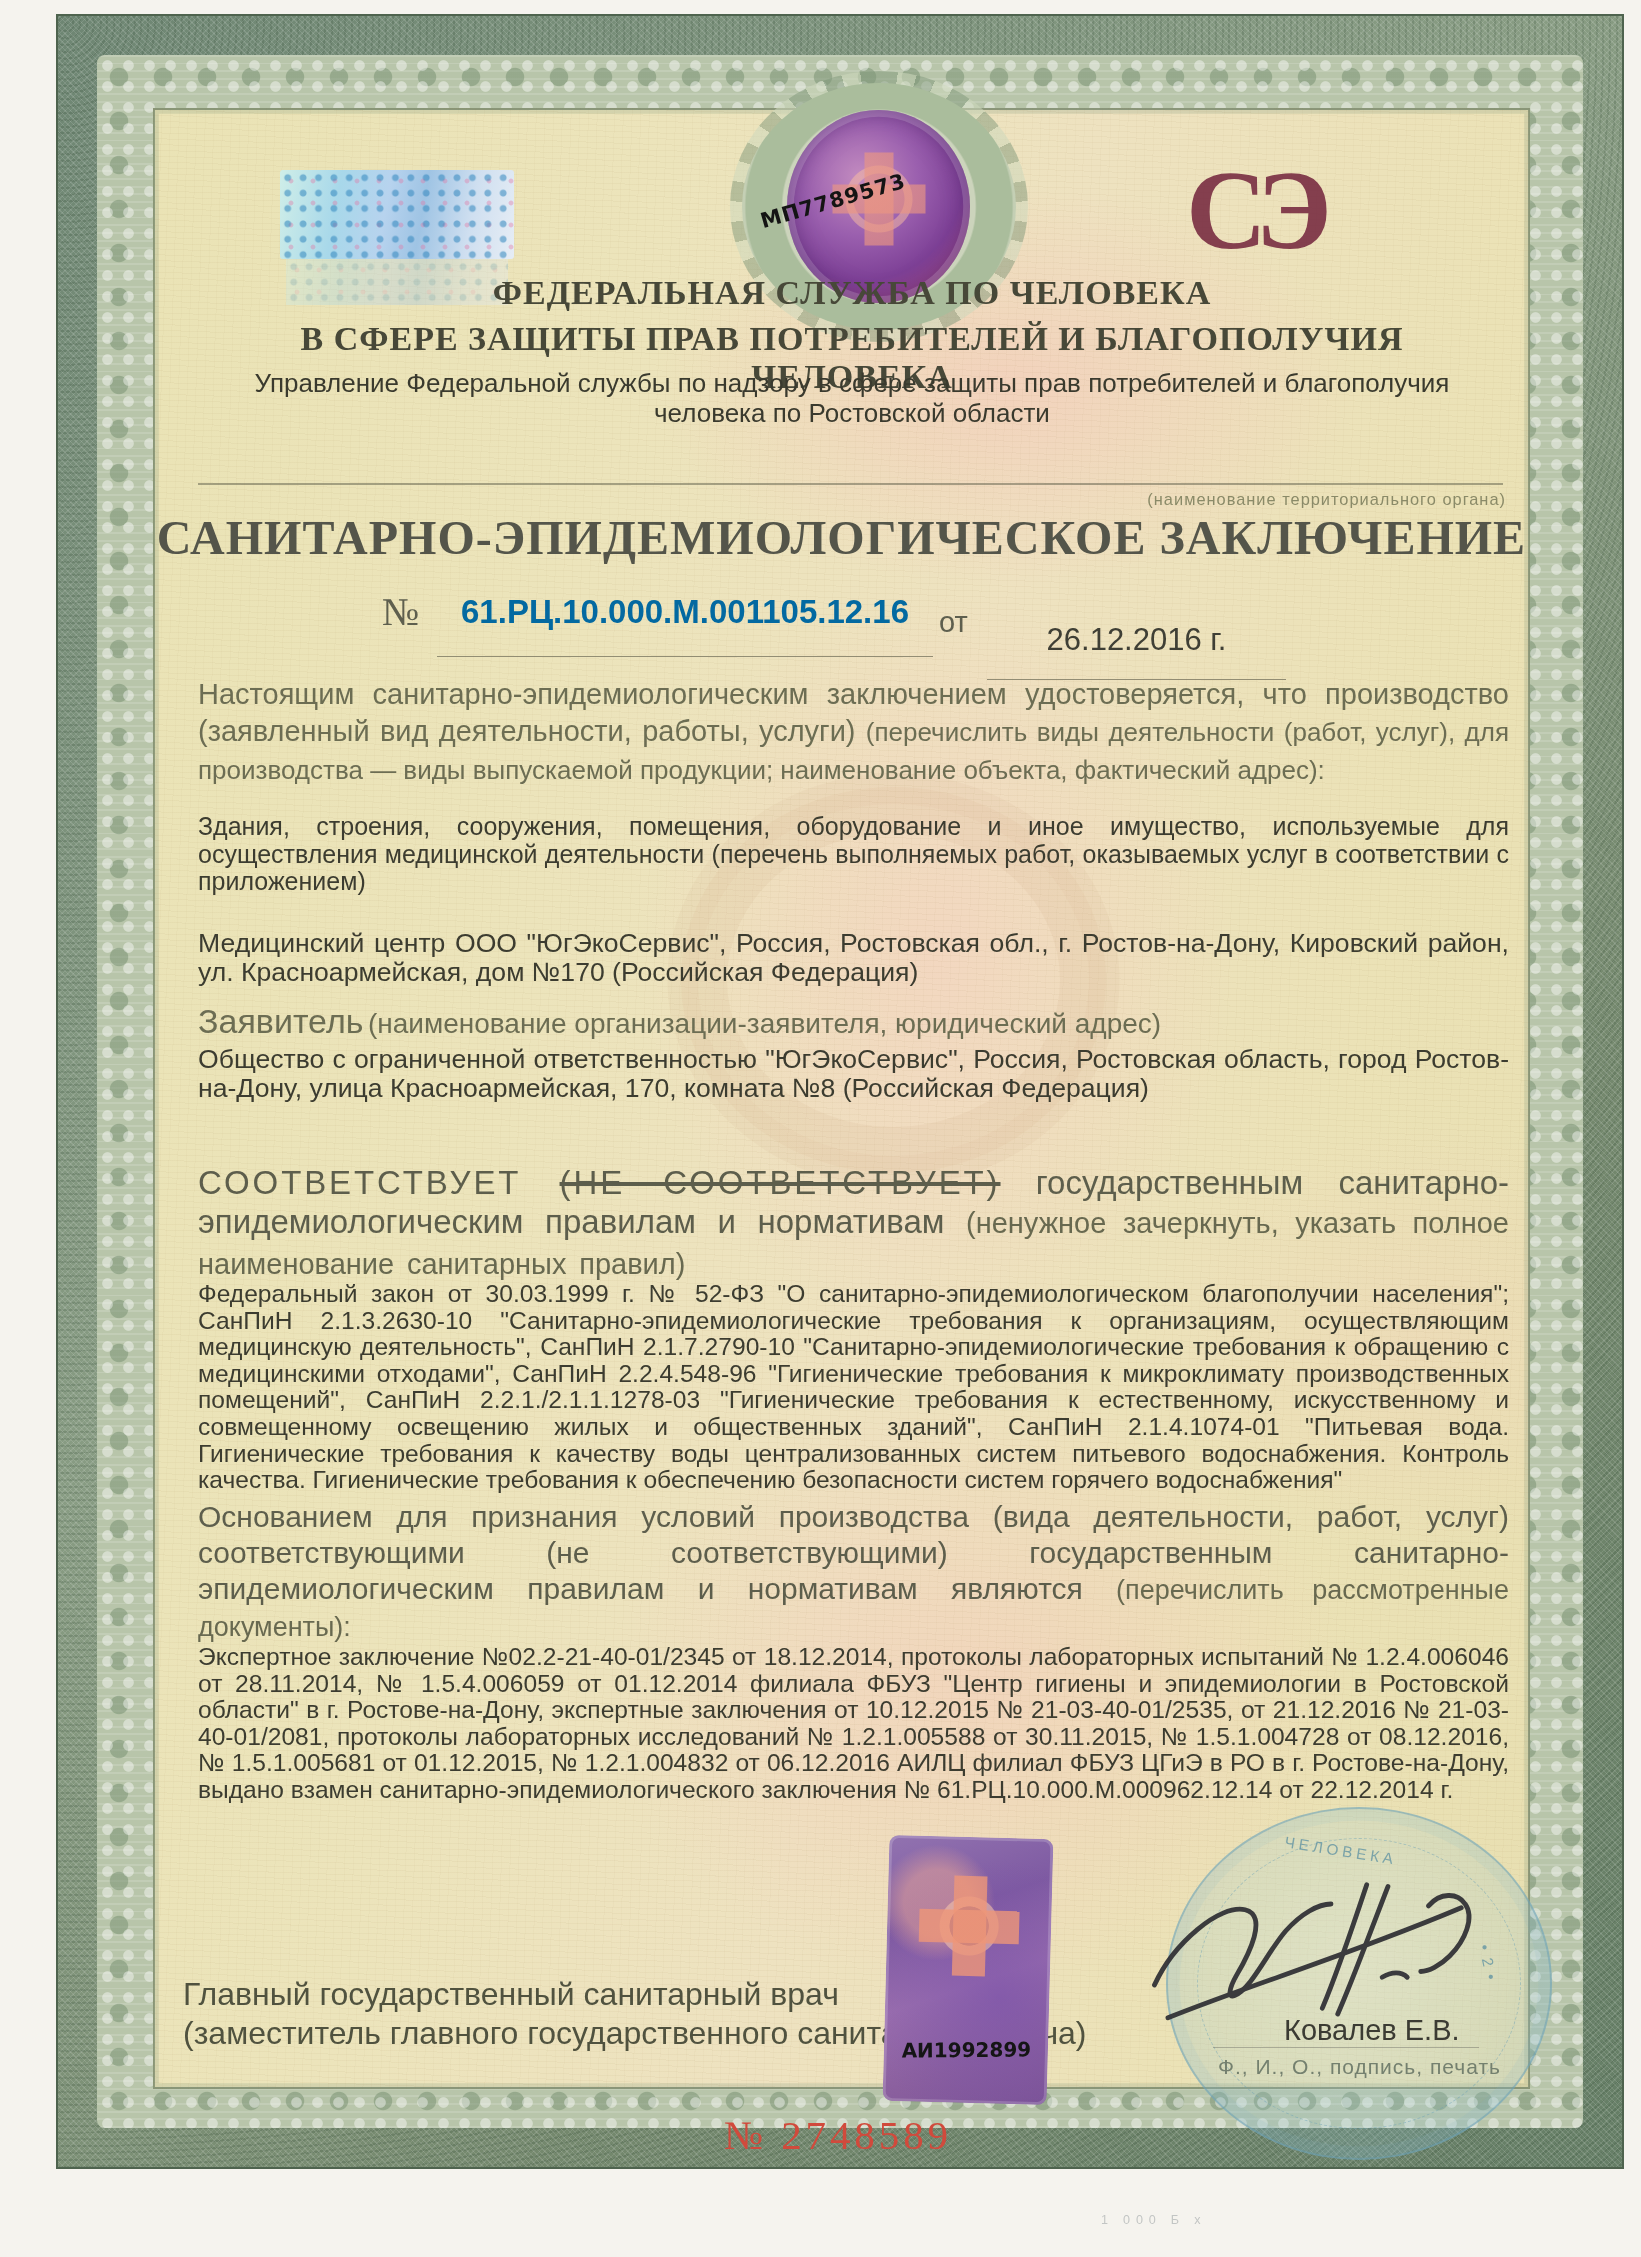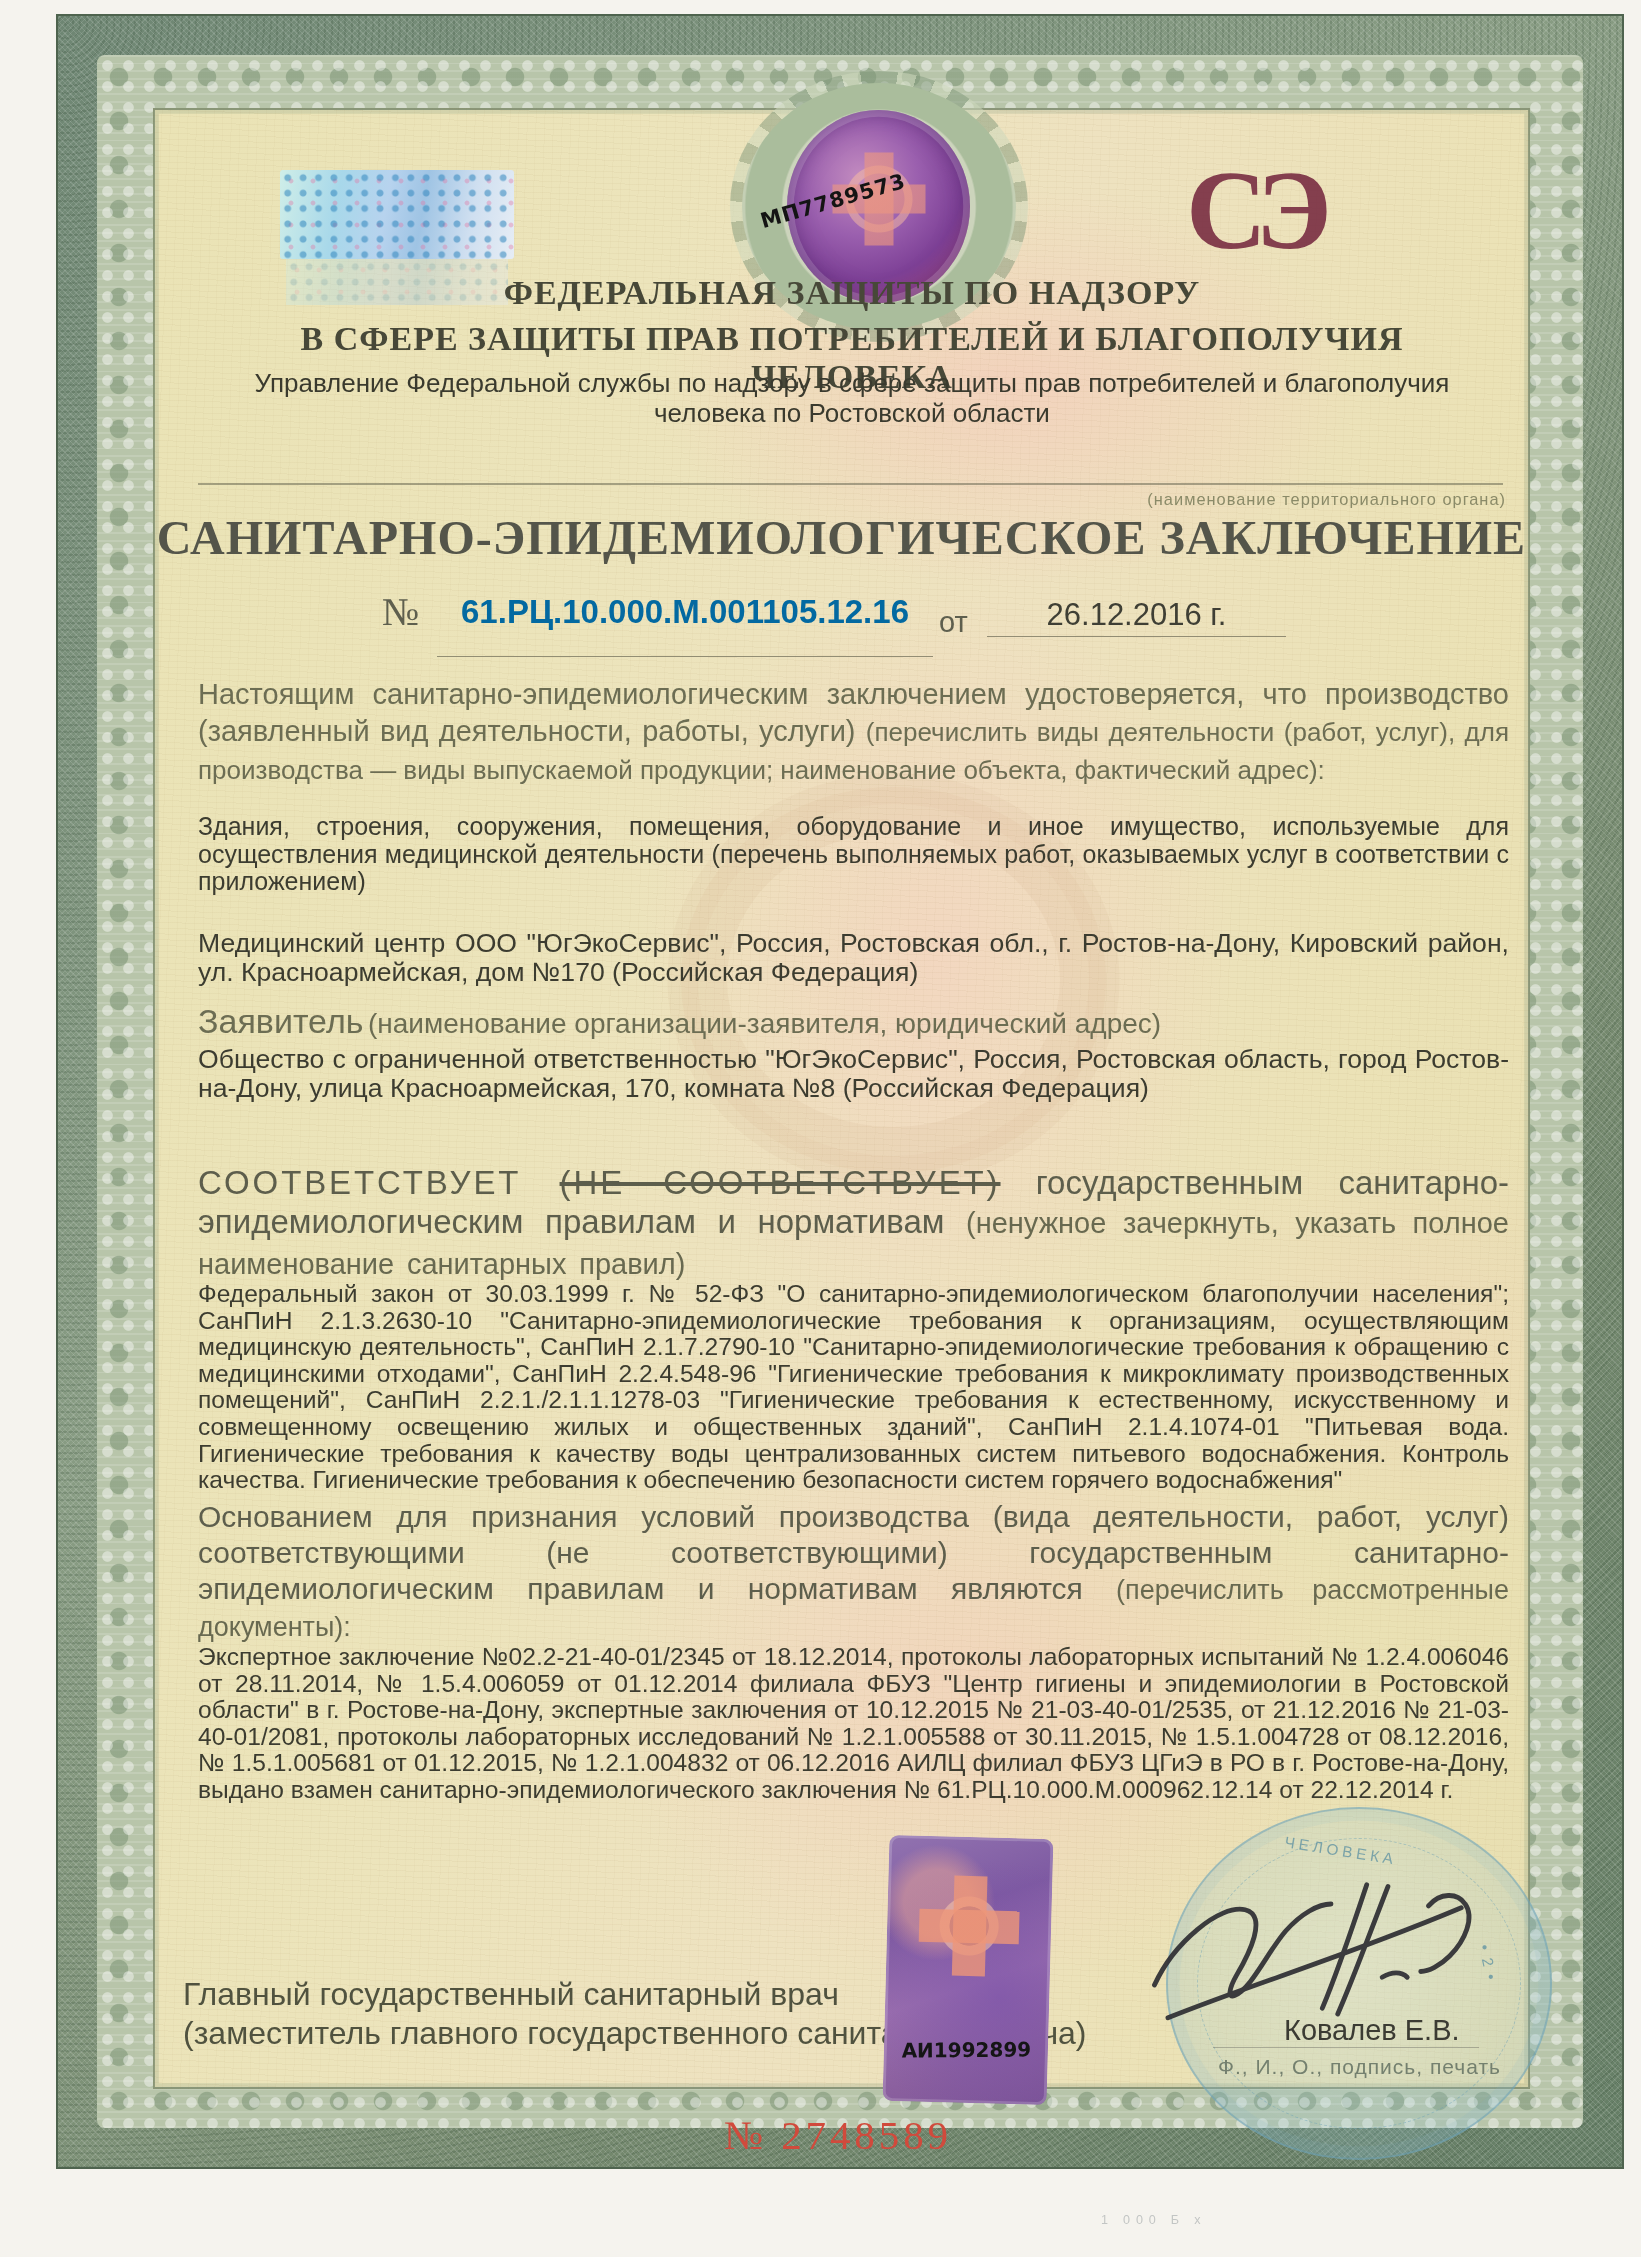--- a/index.html
+++ b/index.html
@@ -102,22 +102,22 @@
     font-size:16.4px; color:#8a8a68; letter-spacing:1px; }
   .doc-title { position:absolute; left:153px; top:510px; width:1377px; text-align:center;
     font-weight:bold; font-size:48px; letter-spacing:1px; color:#54554a; }
 
   
   .no-sign { position:absolute; left:382px; top:589px; font-size:39px; color:#5e5f4e; }
   .cert-number { position:absolute; left:437px; top:593px; width:496px; text-align:center;
     font-weight:bold; font-size:33px; color:#0369a1; padding-bottom:25px;
     border-bottom:1.9px solid rgba(124,120,98,.8); }
   .ot-label { position:absolute; left:939px; top:606px; font-size:29px; color:#5e5f4e; }
-  .cert-date { position:absolute; left:987px; top:597px; width:299px; text-align:center;
-    font-size:31px; color:#3f3f35; padding-bottom:3px; border-bottom:1.9px solid rgba(124,120,98,.8); }
+  .cert-date { position:absolute; left:987px; top:622px; width:299px; text-align:center;
+    font-size:31px; color:#3f3f35; padding-bottom:21px; border-bottom:1.9px solid rgba(124,120,98,.8); }
 
   
   .para { position:absolute; left:198px; width:1311px; text-align:justify; }
   .tpl { color:#6c6d53; }
   .fill { color:#3c3c30; }
   .intro { top:676px; font-size:29px; line-height:37px; }
   .intro .small { font-size:26px; }
   .object-text { top:813px; font-size:25px; line-height:27.5px; }
   .object-org { top:929px; font-size:26.6px; line-height:29px; }
   .applicant-row { position:absolute; left:198px; top:1002px; width:1311px; color:#6c6d53; }
@@ -178,21 +178,21 @@
     <div class="petals"></div>
     <div class="disc-bg"></div>
     <div class="holo-disc">
       <div class="holo-motif"></div>
     </div>
     <div class="holo-number">МП7789573</div>
   </div>
 
   <div class="se-logo t-serif">СЭ</div>
 
-  <div class="hdr hdr1 t-serif">ФЕДЕРАЛЬНАЯ ЗАЩИТЫ ПО НАДЗОРУ</div>
+  <div class="hdr hdr1 t-serif">ФЕДЕРАЛЬНАЯ СЛУЖБА ПО ЧЕЛОВЕКА</div>
   <div class="hdr hdr2 t-serif">В СФЕРЕ ЗАЩИТЫ ПРАВ ПОТРЕБИТЕЛЕЙ И БЛАГОПОЛУЧИЯ  ЧЕЛОВЕКА</div>
   <div class="dept">Управление Федеральной службы по надзору в сфере защиты прав потребителей и благополучия человека по Ростовской области</div>
   <div class="org-rule"></div>
   <div class="org-caption">(наименование территориального органа)</div>
 
   <div class="doc-title t-serif">САНИТАРНО-ЭПИДЕМИОЛОГИЧЕСКОЕ ЗАКЛЮЧЕНИЕ</div>
 
   <div class="no-sign t-serif">№</div>
   <div class="cert-number">61.РЦ.10.000.М.001105.12.16</div>
   <div class="ot-label">от</div>

